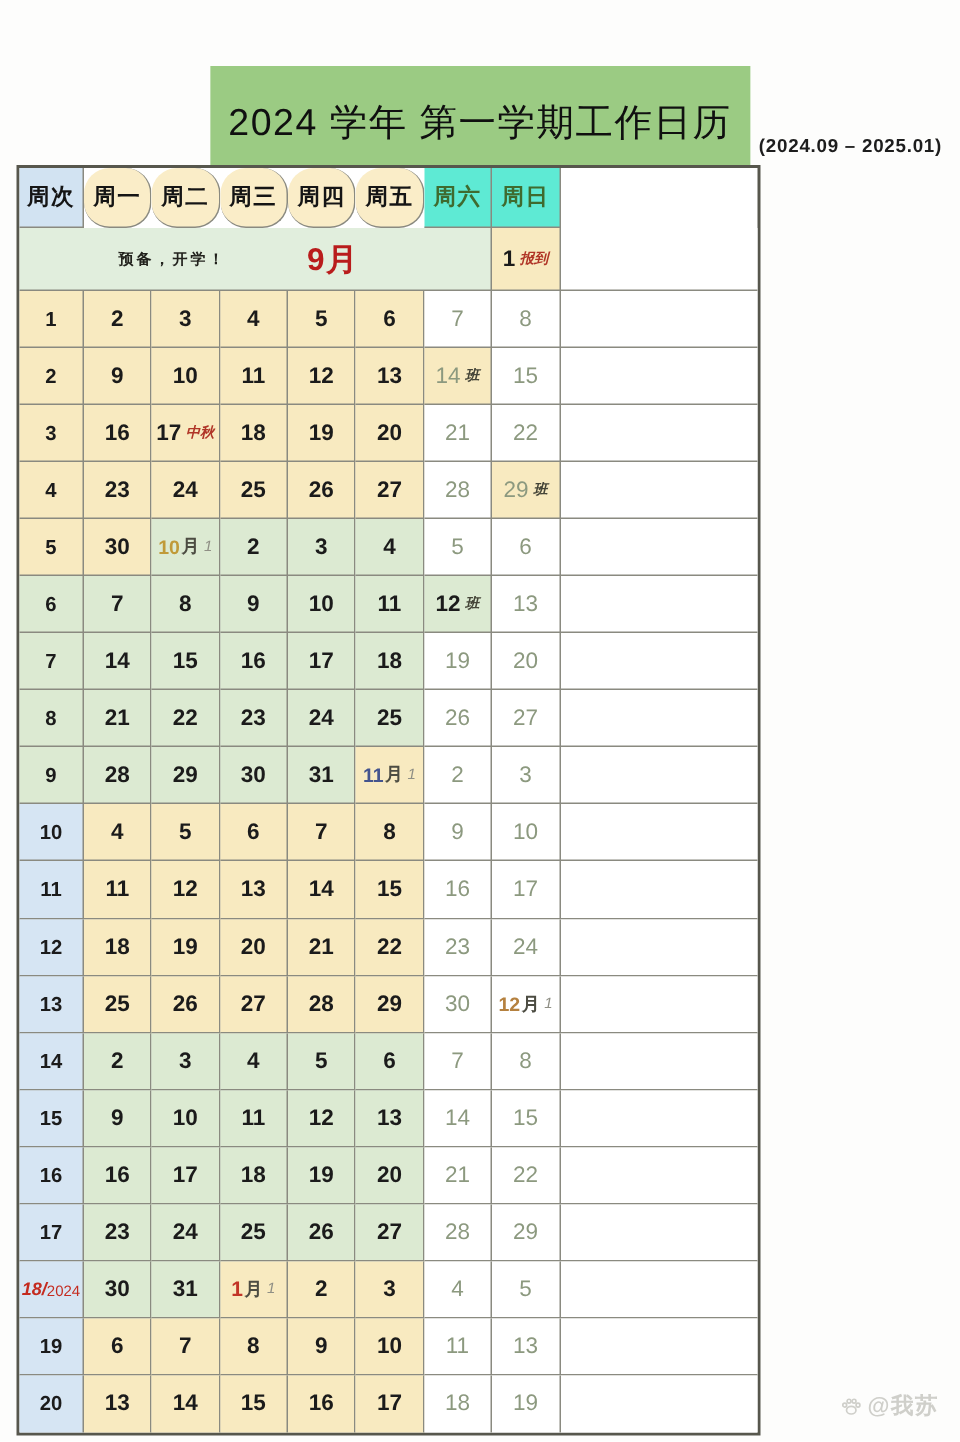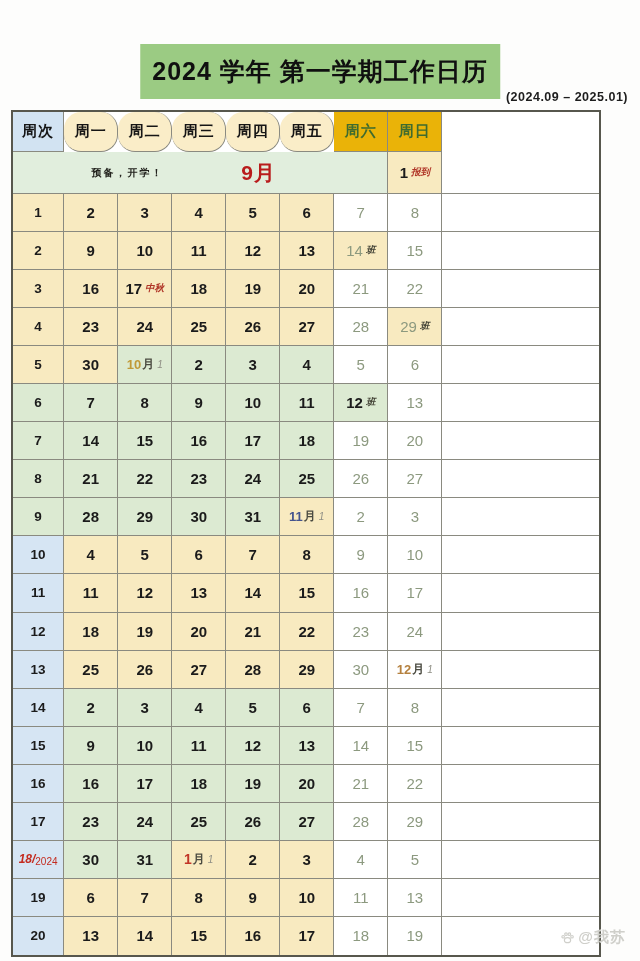--- a/index.html
+++ b/index.html
@@ -4,50 +4,50 @@
 <style>
   html,body{margin:0;padding:0;}
   body{
     width:640px;height:961px;position:relative;background:#fdfdfc;
     font-family:"Liberation Sans","DejaVu Sans",sans-serif;
     -webkit-font-smoothing:antialiased;overflow:hidden;
   }
   
   .page-title{
     position:absolute;top:44px;left:50%;transform:translateX(-50%);
-    background:#9bcb83;color:#101010;font-size:25px;font-weight:700;
-    letter-spacing:1px;padding:11px 12px;white-space:nowrap;
+    background:#9bcb83;color:#101010;font-size:25px;font-weight:400;
+    letter-spacing:1px;padding:21px 12px;white-space:nowrap;
   }
   .subtitle{
     position:absolute;top:90px;right:12px;font-size:12.5px;font-weight:600;
     color:#1d1d1d;letter-spacing:0.5px;
   }
   
   #calendar-grid{
-    position:absolute;left:11px;top:110px;width:590px;
+    position:absolute;left:11px;top:110px;width:496px;
     display:grid;
     grid-template-columns:8.74% 9.22% 9.22% 9.22% 9.22% 9.22% 9.22% 9.22% auto;
     grid-template-rows:40px 42px repeat(20,38.05px);
     border:2px solid #57574d;background:#fff;box-sizing:border-box;
   }
   .cell{
     border-right:1px solid #8a8a80;border-bottom:1px solid #8a8a80;
     display:flex;align-items:center;justify-content:center;
     box-sizing:border-box;overflow:hidden;
   }
   .cell.col-last{border-right:none;}
   .cell.row-last{border-bottom:none;}
   
   .bg-y{background:#f8eac0;}
   .bg-g{background:#dcead2;}
   .bg-w{background:#ffffff;}
   .bg-b{background:#d6e5f3;}
   .bg-hy{background:#faedc8;border-radius:17px;}
   .bg-hb{background:#d2e3f2;}
-  .bg-hg{background:#eab308;}
+  .bg-hg{background:#5eead4;}
   .bg-hp{background:#fae8da;}
   .bg-mg{background:#e1eedd;}
   
   .head{font-size:15px;font-weight:700;color:#151515;letter-spacing:1px;}
   .head.bg-hg{color:#3f6b2f;}
   
   .wn{font-size:13.5px;font-weight:700;color:#1b1b1b;}
   .wn .wn-main.red{color:#c42b1f;font-size:12px;font-style:italic;}
   .wn .wn-sub{color:#c42b1f;font-size:10px;font-weight:400;margin-top:5px;}
   

